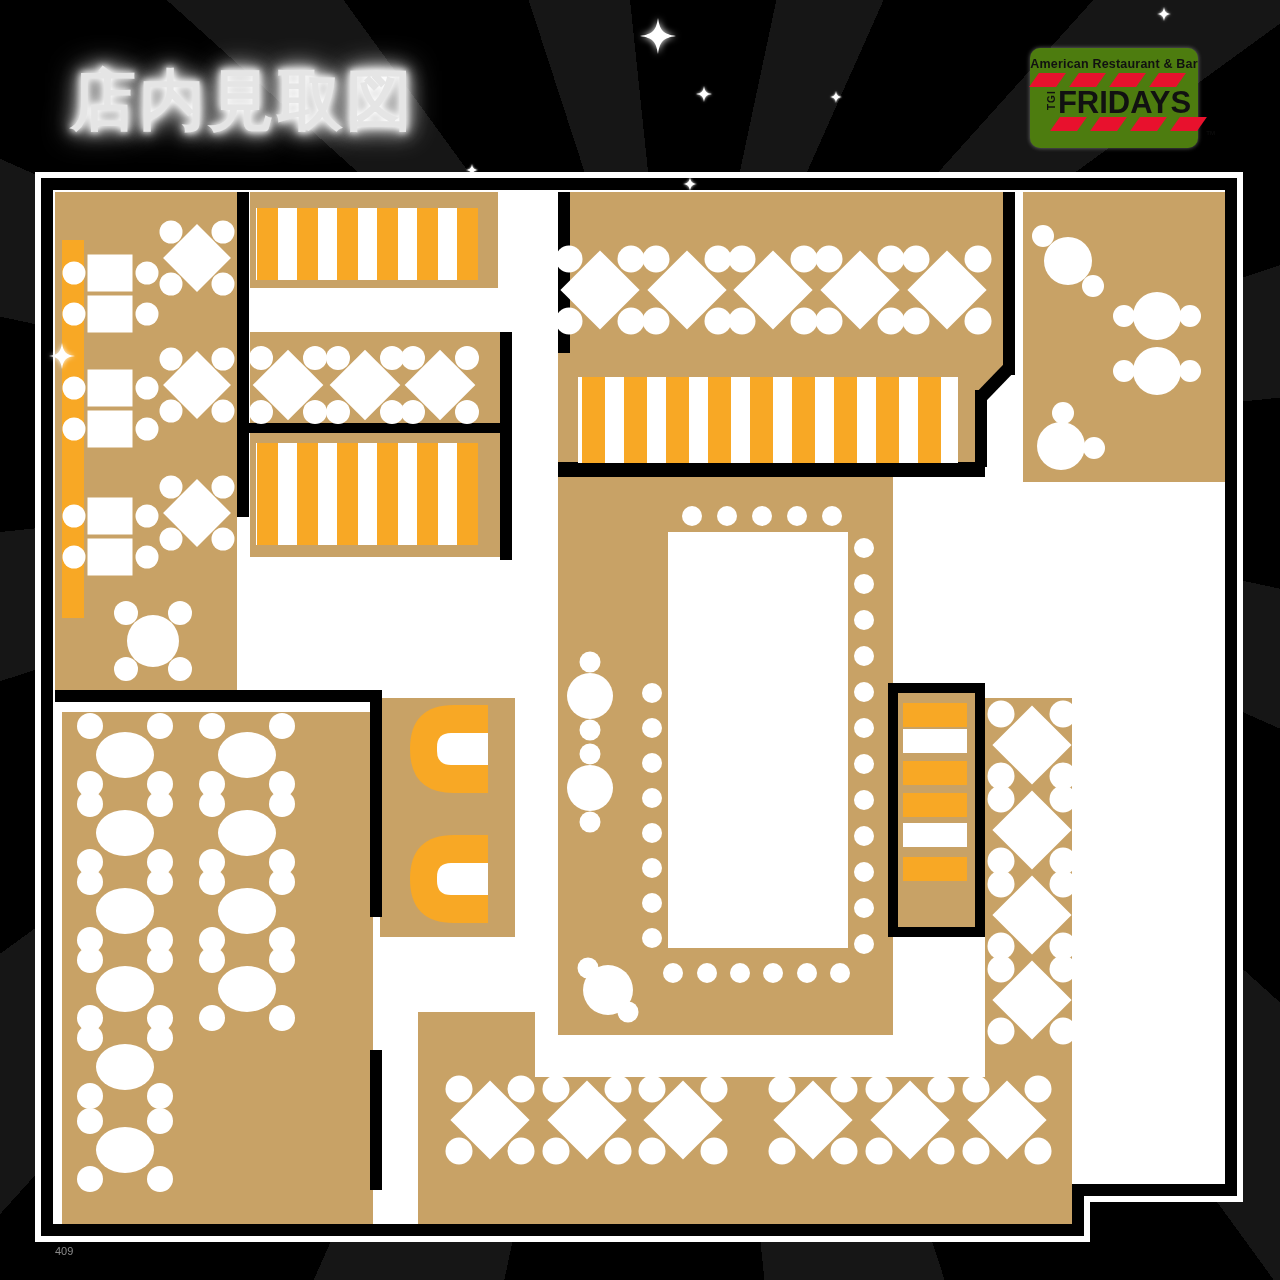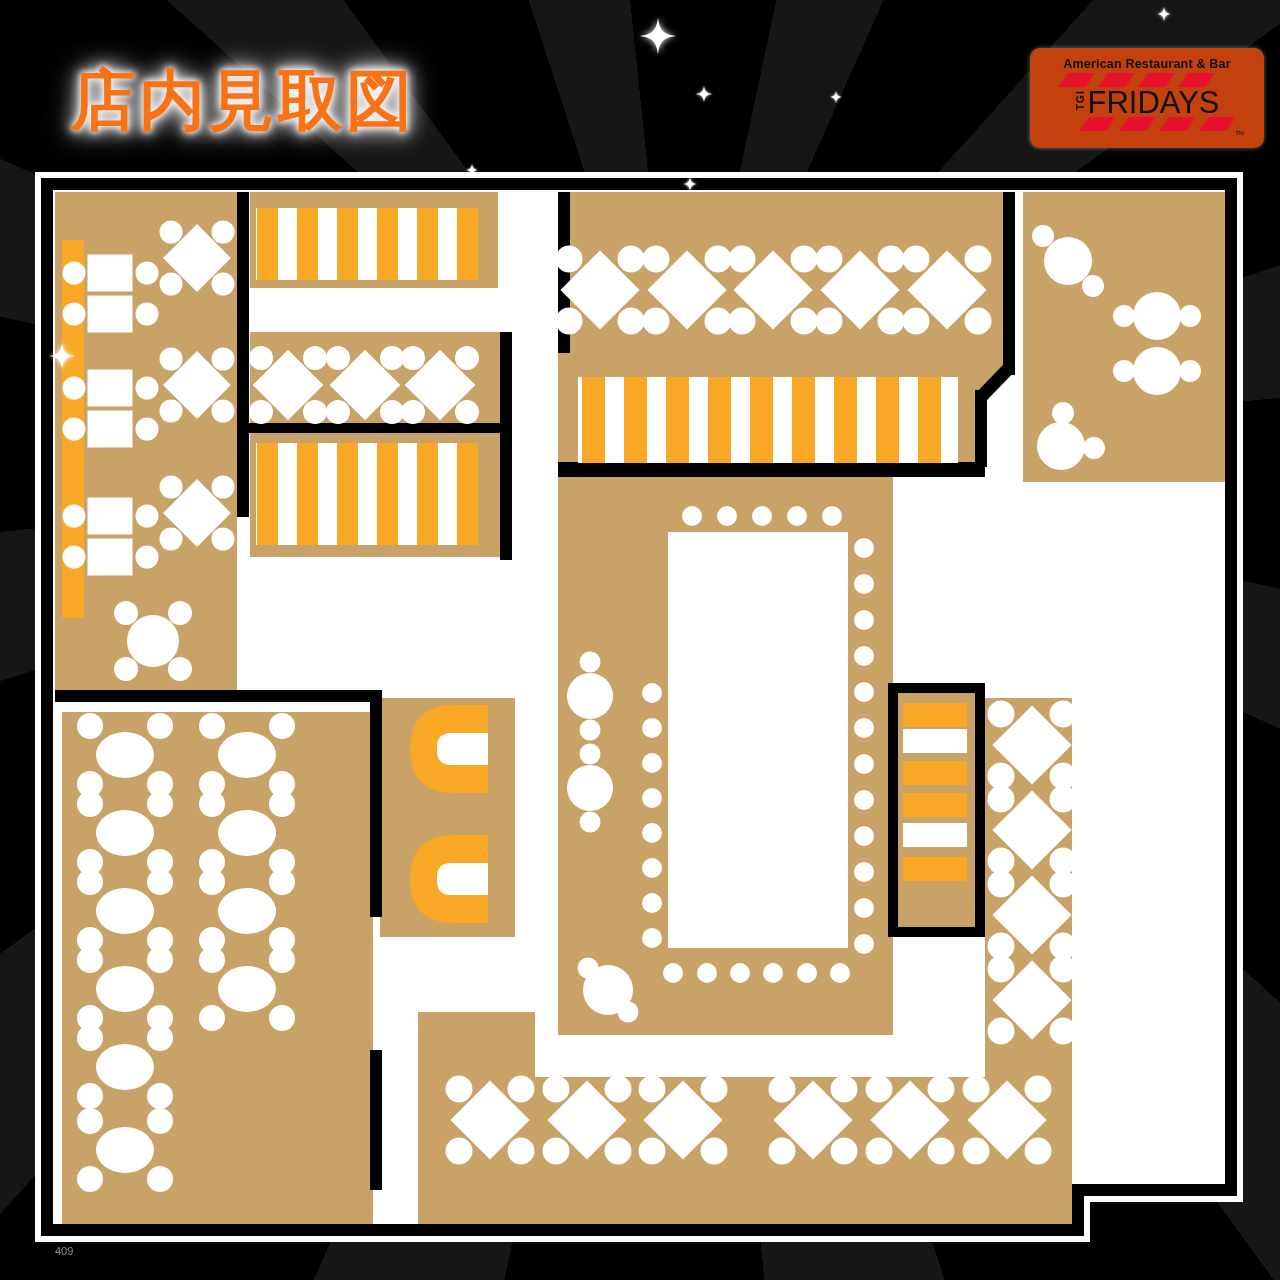--- a/index.html
+++ b/index.html
@@ -1,34 +1,34 @@
 <!DOCTYPE html>
 <html><head>
 <meta charset="utf-8">
 <style>
   html,body{margin:0;padding:0;background:#000;}
   #stage{position:relative;width:1280px;height:1280px;overflow:hidden;
          font-family:"Liberation Sans","DejaVu Sans",sans-serif;}
   .bg{position:absolute;inset:0;
       background:repeating-conic-gradient(from 12deg at 53% 36%, #161616 0deg 12deg, #000 12deg 30deg);}
   .title{position:absolute;left:70px;top:56px;font-size:66px;font-weight:900;
-         letter-spacing:3px;color:#f97316;
+         letter-spacing:3px;color:#e5e5e5;
          text-shadow:0 0 6px #fff,0 0 12px #fff,0 0 20px #fff,0 0 30px rgba(255,255,255,.85);text-align:right;}
-  .logo{position:absolute;left:1030px;top:48px;width:234px;height:100px;background:#c2410c;
+  .logo{position:absolute;left:1030px;top:48px;width:168px;height:100px;background:#4d7c0f;
         border-radius:10px;box-shadow:0 0 4px rgba(255,255,255,.4);}
   .tagline{margin-top:9px;text-align:center;font-size:12.5px;font-weight:bold;color:#111;letter-spacing:.2px;}
   .emblem{position:relative;width:176px;height:60px;margin:2px auto 0;}
   .stripes{position:absolute;display:flex;gap:13px;}
   .stripes.top{top:0;left:4px;}
   .stripes.bottom{bottom:2px;right:4px;}
   .stripe{width:27px;height:14px;background:#e8112d;transform:skewX(-35deg);}
   .wordmark{position:absolute;inset:0;display:flex;align-items:center;justify-content:center;}
   .tgi{display:inline-block;transform:rotate(-90deg);font-size:10px;font-weight:bold;color:#111;
        width:13px;letter-spacing:1px;}
-  .fridays{font-size:31px;font-weight:400;color:#111;letter-spacing:0;}
+  .fridays{font-size:31px;font-weight:700;color:#111;letter-spacing:0;}
   .tm{position:absolute;right:-9px;bottom:-3px;font-size:6px;color:#111;}
   #plan{position:absolute;left:0;top:0;}
   .footnote{position:absolute;left:55px;top:1245px;font-size:11px;color:#8a8a8a;text-align:center;}
 </style>
 </head>
 <body>
 <div id="stage">
 
   <div class="bg"></div>
 

